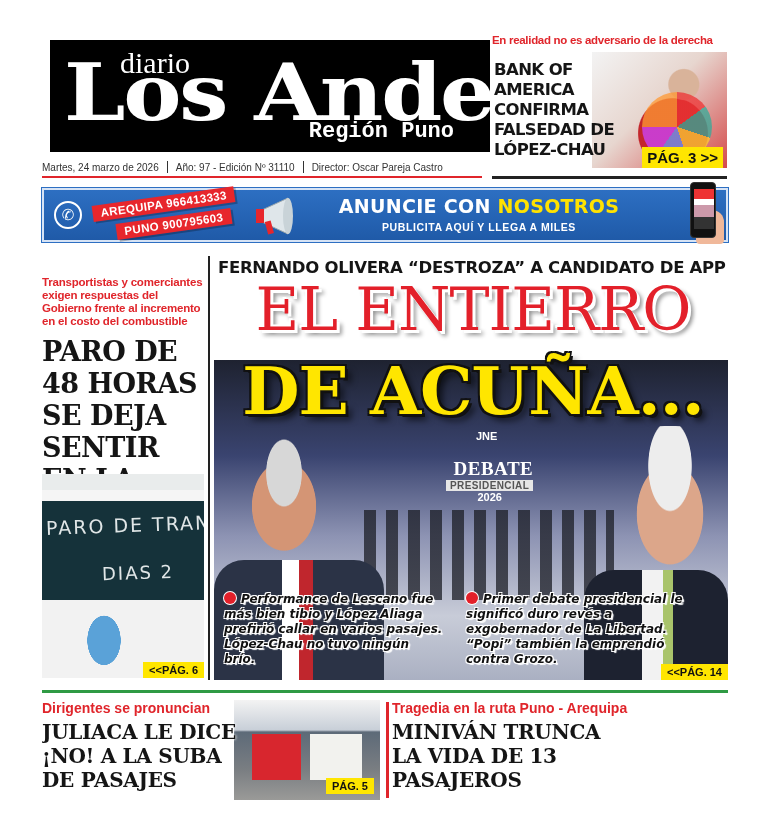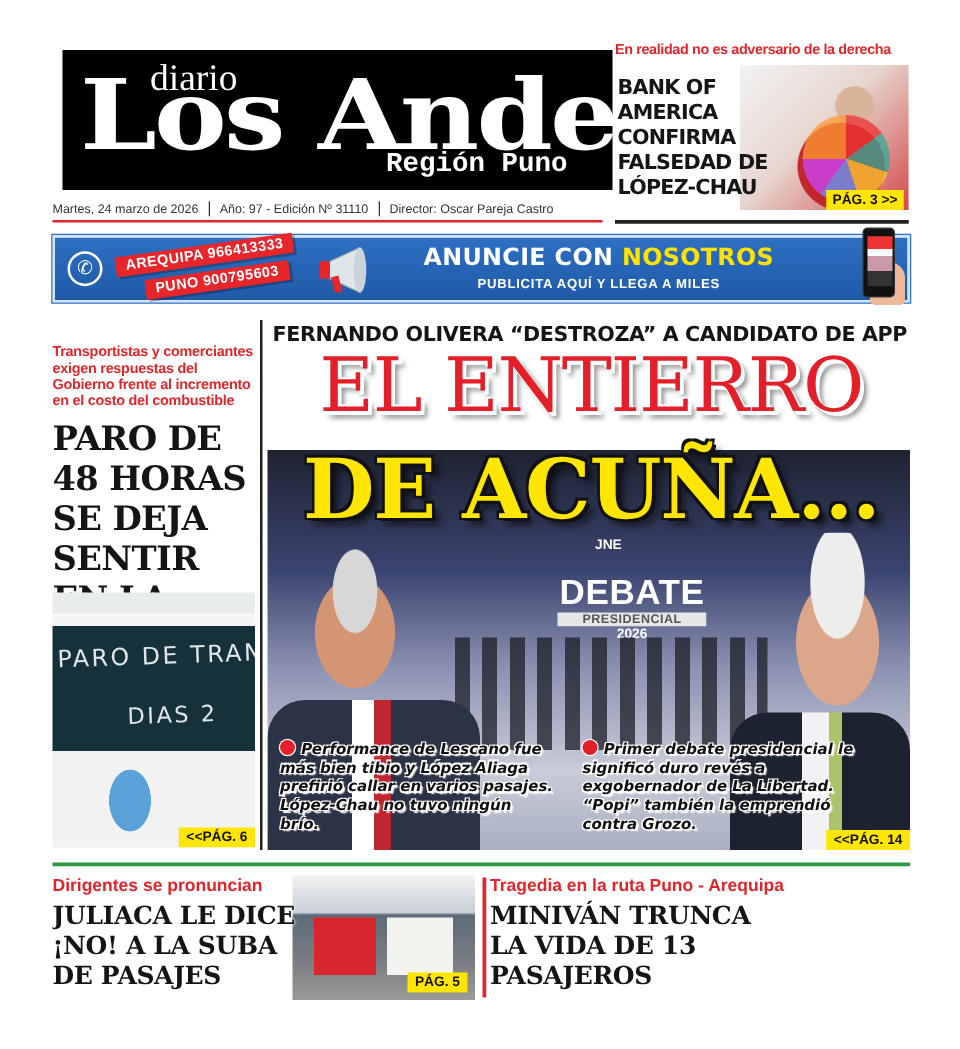--- a/index.html
+++ b/index.html
@@ -52,21 +52,21 @@
       background: conic-gradient(#e33 0 15%, #3a9 15% 30%, #fc3 30% 45%, #69f 45% 60%, #c4f 60% 75%, #f93 75% 100%);
       opacity: .75;
     }
     .teaser-top .headline {
       position: absolute; left: 2px; top: 26px; width: 130px;
       font-family: "DejaVu Sans", sans-serif; font-weight: 900; font-size: 16.5px; line-height: 20px;
       color: #151515; letter-spacing: -0.6px; text-transform: uppercase;
     }
     .teaser-top .pag {
       position: absolute; right: 4px; bottom: 6px; background: #ffe600; color: #111;
-      font-size: 11px; font-weight: bold; padding: 2px 5px;
+      font-size: 15px; font-weight: bold; padding: 2px 5px;
     }
     .teaser-top-rule { position: absolute; left: 492px; top: 176px; width: 235px; height: 3px; background: #222; }
 
     
     .ad-banner {
       position: absolute; left: 42px; top: 188px; width: 686px; height: 54px;
       background: linear-gradient(#2d6fc2, #1f5aa8); border: 2px solid #d6e3f5; outline: 1px solid #2d6fc2;
     }
     .ad-phone-icon {
       position: absolute; left: 10px; top: 11px; width: 28px; height: 28px; border-radius: 50%;
@@ -143,22 +143,22 @@
       text-shadow: 3px 3px 0 #fff, -2px -2px 0 #fff, 5px 5px 4px rgba(0,0,0,.45);
     }
     .main-photo {
       position: absolute; left: 214px; top: 360px; width: 514px; height: 320px; overflow: hidden;
       background: linear-gradient(#1e2230 0%, #3a4470 30%, #8d93b3 55%, #c8ccd8 80%, #aab0c2 100%);
     }
     .main-photo .stage-logo {
       position: absolute; left: 232px; top: 98px; text-align: center; color: #fff;
     }
     .main-photo .jne { position: absolute; left: 262px; top: 70px; color: #fff; font-size: 11px; font-weight: bold; }
-    .stage-logo .debate { font-family: Liberation Sans, sans-serif; font-weight: 900; font-size: 28px; letter-spacing: 0.5px; }
-    .stage-logo .pres { background: #e6e6e6; color: #555; font-size: 10px; font-weight: bold; padding: 0 20px; letter-spacing: 0.4px; }
+    .stage-logo .debate { font-family: Liberation Serif, serif; font-weight: 900; font-size: 19px; letter-spacing: 0.5px; text-align: right; }
+    .stage-logo .pres { background: #e6e6e6; color: #555; font-size: 10px; font-weight: bold; padding: 0 4px; letter-spacing: 0.4px; }
     .stage-logo .year { font-size: 11px; font-weight: bold; }
     .main-photo .crowd {
       position: absolute; left: 150px; top: 150px; width: 250px; height: 90px;
       background: repeating-linear-gradient(90deg, #1b1d25 0 12px, transparent 12px 22px);
       opacity: .75;
     }
     .portrait {
       position: absolute; border-radius: 45% 45% 10% 10%;
     }
     .portrait.left { left: 14px; top: 68px; width: 112px; height: 150px;

